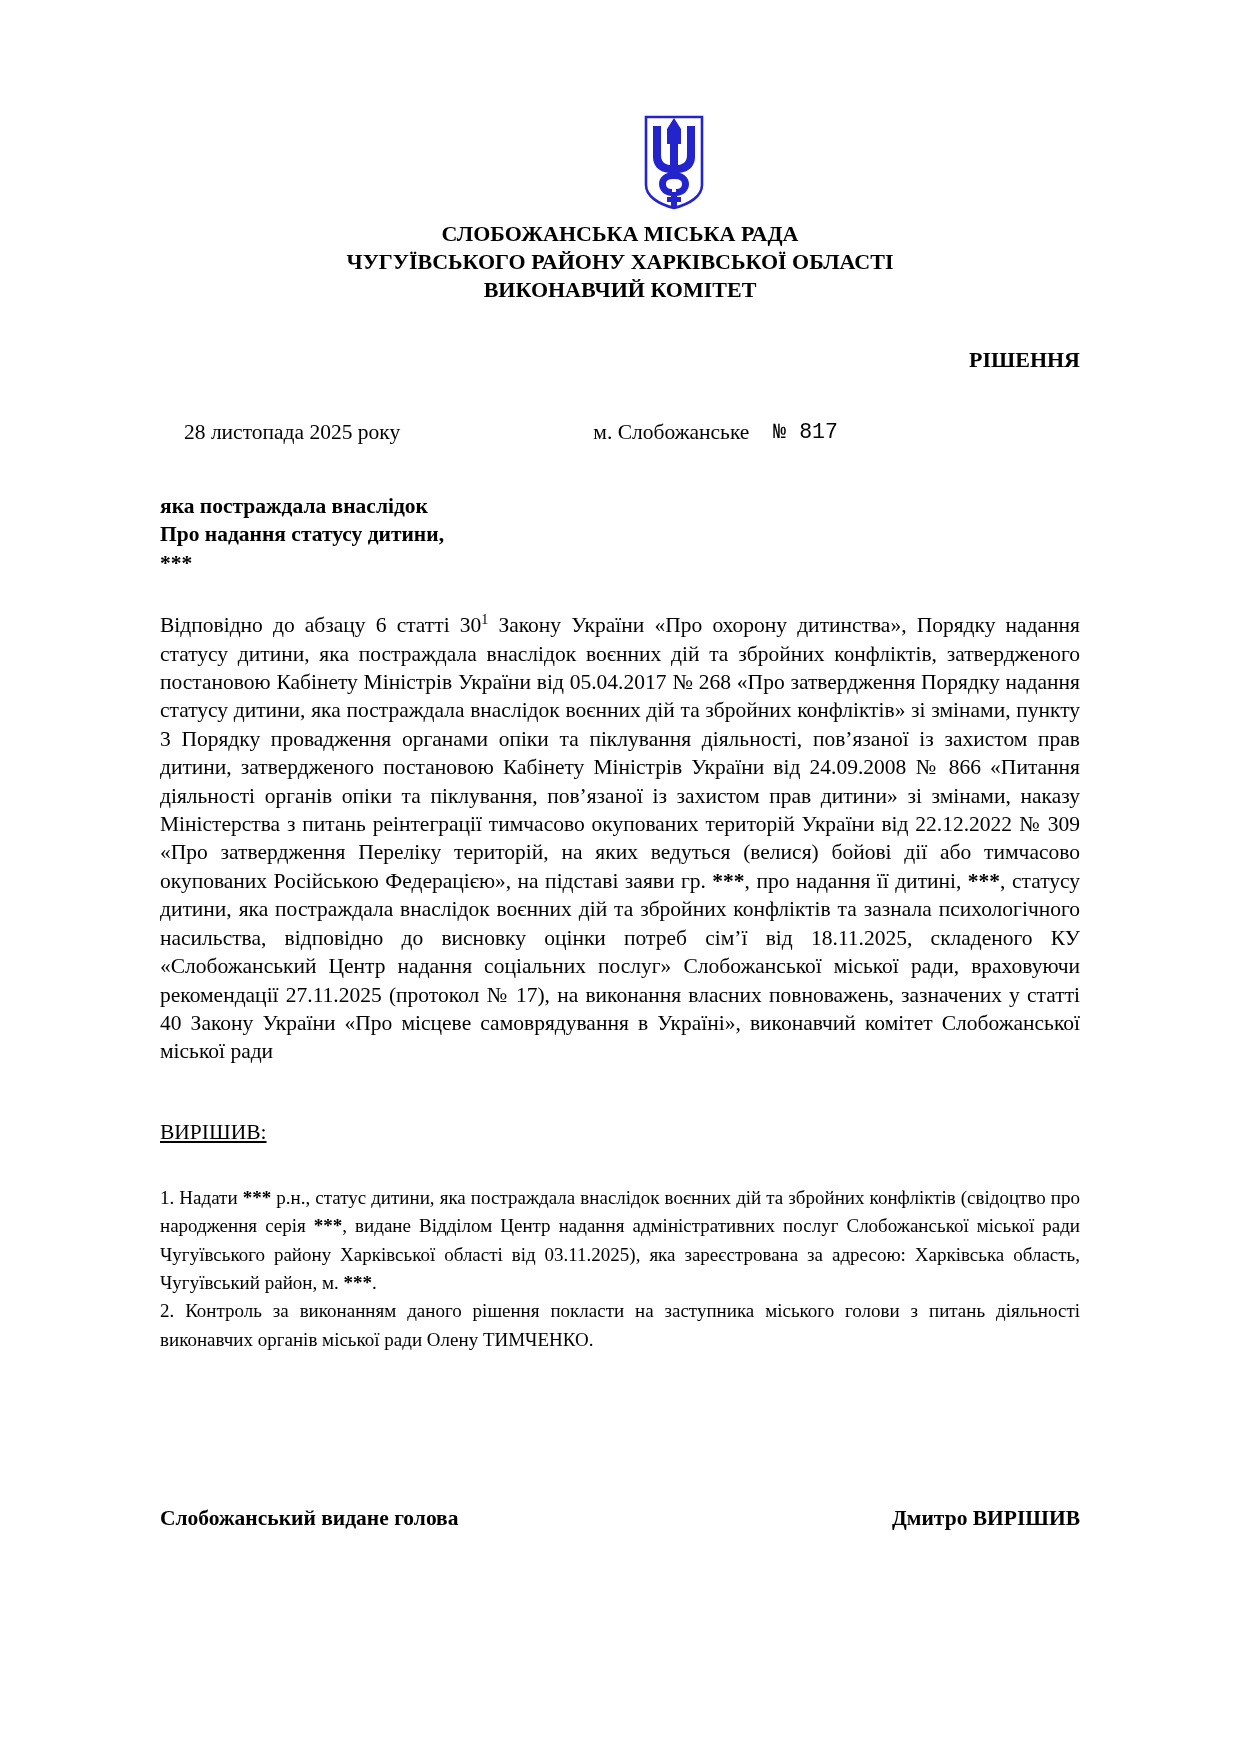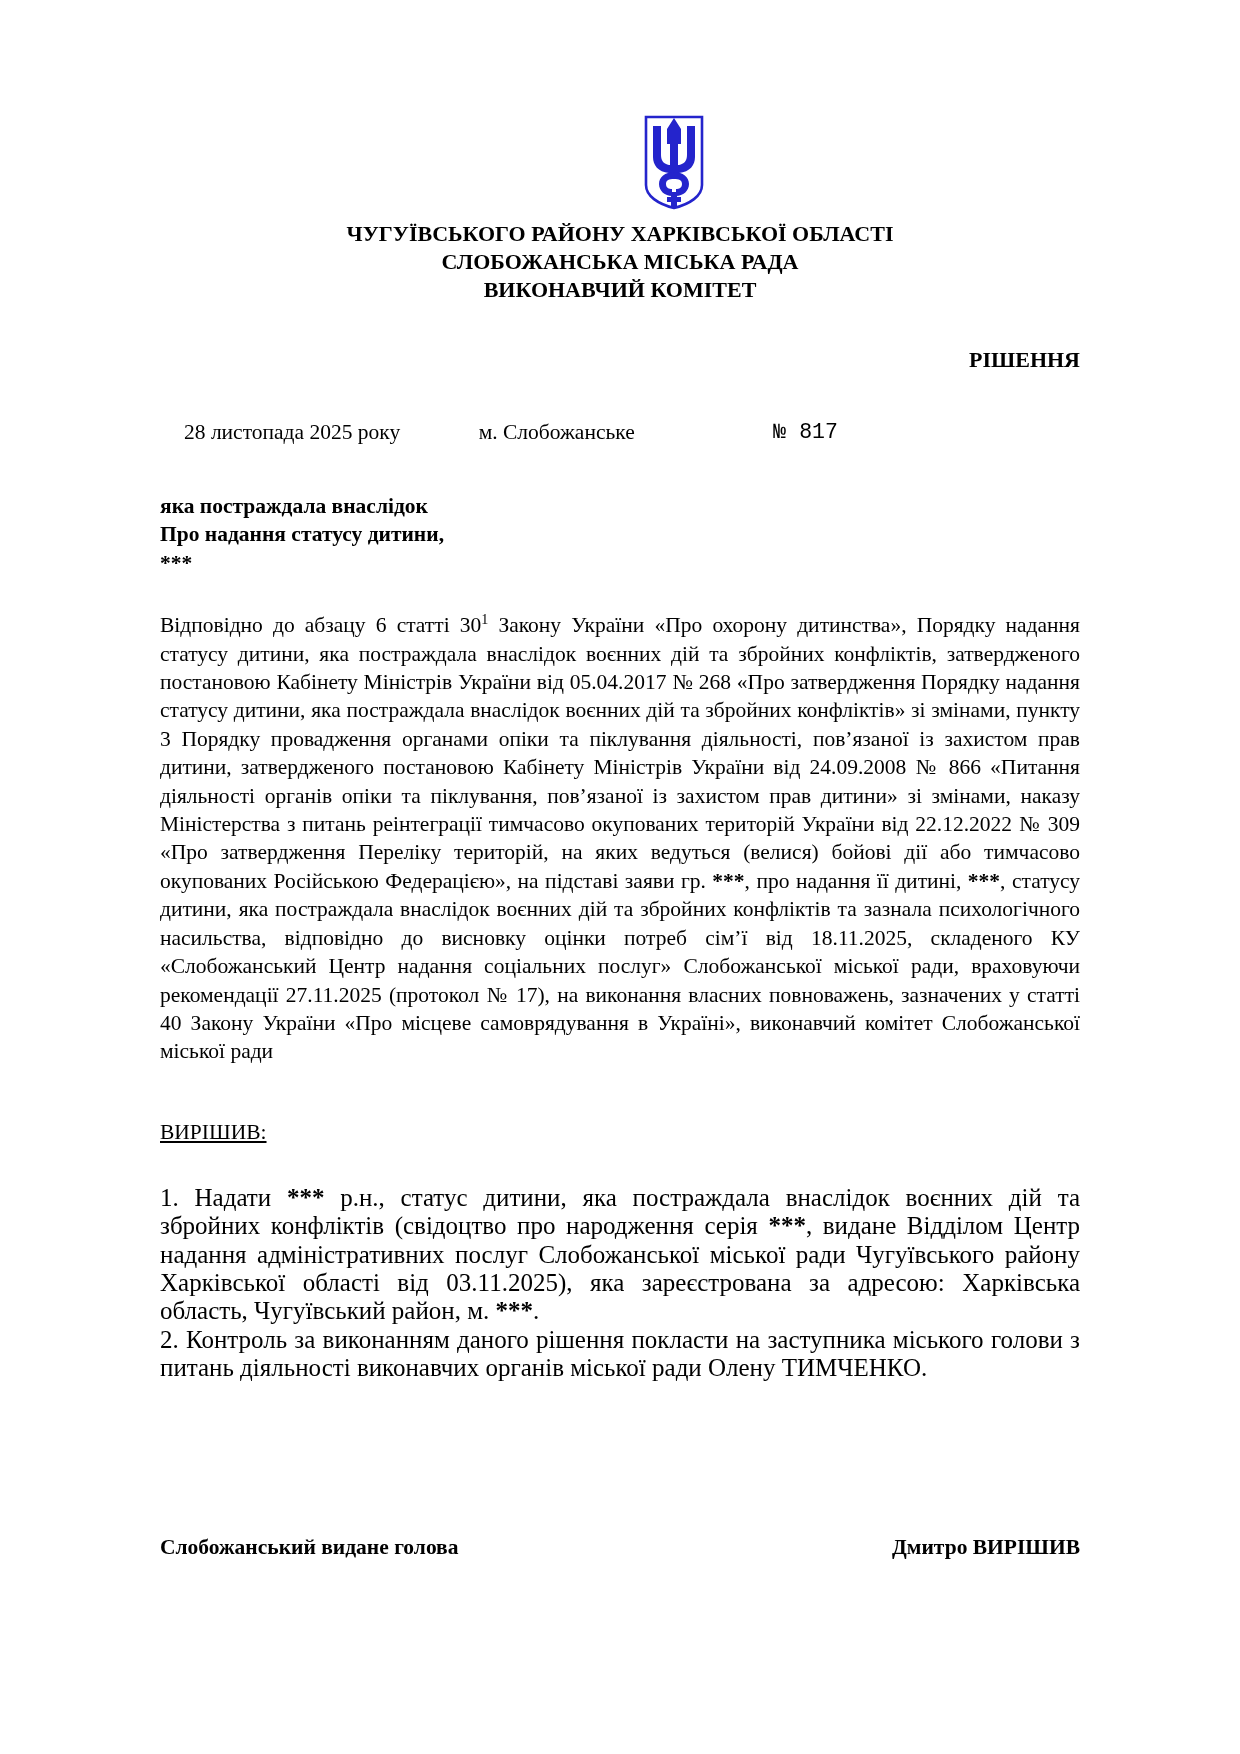--- a/index.html
+++ b/index.html
@@ -45,21 +45,21 @@
     line-height: 28px;
   }
   .meta-row {
     display: flex;
     margin-top: 44px;
     font-size: 21.5px;
     line-height: 28px;
   }
   .meta-row .cell { flex: 1 1 0; margin-left: 24px; }
   .meta-date  { text-align: left; }
-  .meta-place { text-align: left; }
+  .meta-place { text-align: right; }
   .meta-num   { text-align: left; padding-right: 36px; box-sizing: border-box; font-family: Liberation Mono, monospace; }
   .subject {
     margin-top: 46px;
     font-weight: bold;
     font-size: 21.5px;
     line-height: 28.4px;
   }
   .preamble {
     margin-top: 34px;
     font-size: 21.5px;
@@ -71,21 +71,21 @@
     line-height: 0;
   }
   .resolution-heading {
     margin-top: 52px;
     font-size: 21.5px;
     line-height: 28px;
     text-decoration: underline;
   }
   .items {
     margin-top: 38px;
-    font-size: 25px;
+    font-size: 19px;
     line-height: 28.4px;
     text-align: justify;
   }
   .items p { margin: 0; }
   .redacted { font-weight: bold; }
   .signature-row {
     display: flex;
     justify-content: space-between;
     margin-top: 150px;
     font-weight: bold;
@@ -106,22 +106,22 @@
         <path d="M44,12 H52 V43 C52,51 47,58 36,59 L36,51 C41,50 44,47 44,41 Z"></path>
         <path d="M31,4 L38,15 L38,30 L35,30 L35,54 H27 L27,30 L24,30 L24,15 Z"></path>
         <path d="M26,51 H36 V63 H26 Z"></path>
         <path d="M31,58 C40,58 46,63 46,70 C46,77 40,82 33,82 L33,75 C36,75 39,74 39,70 C39,66 36,65 31,65 C26,65 23,66 23,70 C23,74 26,75 29,75 L29,82 C22,82 16,77 16,70 C16,63 22,58 31,58 Z"></path>
         <path d="M28,78 H34 V83 H38 V88 H34 V93 H28 V88 H24 V83 H28 Z"></path>
       </g>
     </svg>
   </div>
 
   <div class="org-header">
+    <div>СЛОБОЖАНСЬКА МІСЬКА РАДА</div>
     <div>ЧУГУЇВСЬКОГО РАЙОНУ ХАРКІВСЬКОЇ ОБЛАСТІ</div>
-    <div>СЛОБОЖАНСЬКА МІСЬКА РАДА</div>
     <div>ВИКОНАВЧИЙ КОМІТЕТ</div>
   </div>
 
   <div class="doc-type">РІШЕННЯ</div>
 
   <div class="meta-row">
     <span class="cell meta-date">28 листопада 2025 року</span>
     <span class="cell meta-place">м. Слобожанське</span>
     <span class="cell meta-num">№ 817</span>
   </div>

